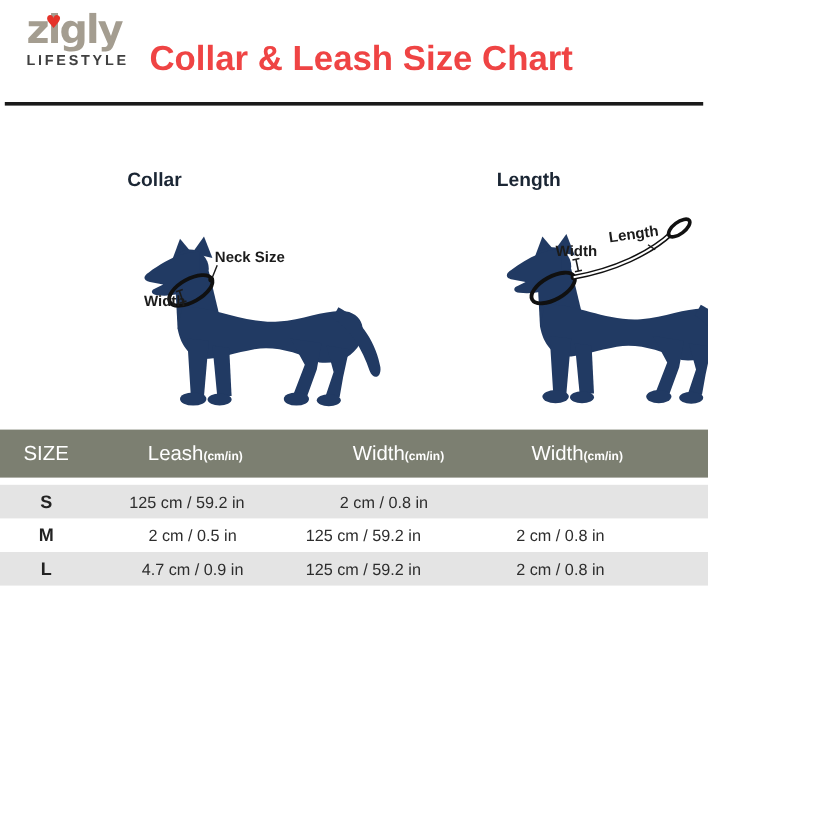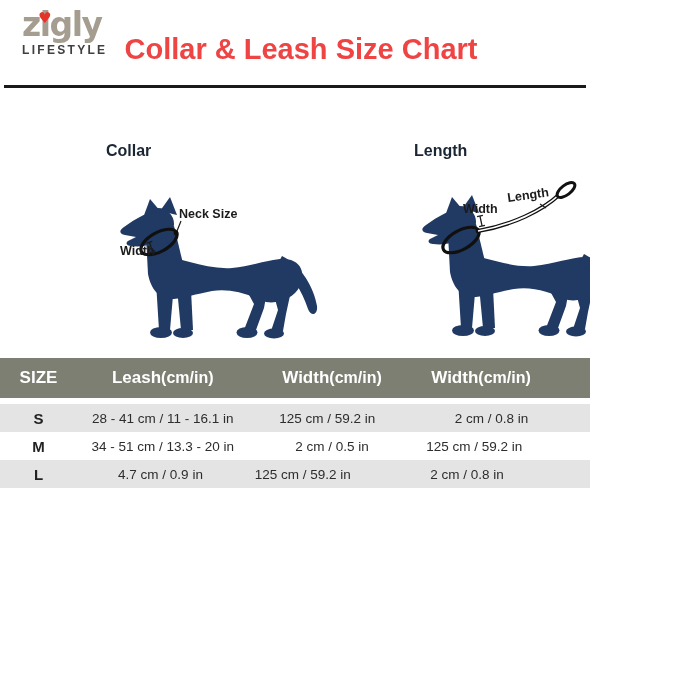--- a/index.html
+++ b/index.html
@@ -29,22 +29,22 @@
   svg.leash-dog  { left:414px; top:180px; width:215px; height:160px; }
   .svg-label { font-size:12.5px; font-weight:600; fill:#1b1b1b;
                font-family:"Liberation Sans","DejaVu Sans",sans-serif; }
 
   
   .size-table { position:absolute; left:0; top:358px; width:700px; }
   .thead { display:flex; align-items:center; height:40px; background:#7c7f71; color:#ffffff; }
   .th, .td { text-align:center; }
   .c0 { flex:0 0 11%; }  .c1 { flex:0 0 24.5%; }  .c2 { flex:0 0 21%; padding-left:20px; }
   .c3 { flex:0 0 22.5%; }  .c4 { flex:0 0 21%; padding-left:24px; }
-  .th-main { font-size:17px; font-weight:700; }
-  .th-unit { font-size:16px; font-weight:700; }
+  .th-main { font-size:17px; font-weight:400; }
+  .th-unit { font-size:10px; font-weight:700; }
   .tbody { margin-top:6px; }
   .tr { display:flex; align-items:center; height:28px; font-size:13.5px; color:#2d2d2d; }
   .tr.alt { background:#e4e4e4; }
   .td.size { font-size:15px; font-weight:600; color:#222; }
 </style>
 </head>
 <body>
 
 <div class="page">
 
@@ -118,27 +118,25 @@
   <div class="size-table">
     <div class="thead">
       <div class="th c0"><span class="th-main">SIZE</span></div>
       <div class="th c1"><span class="th-main">Leash</span><span class="th-unit">(cm/in)</span></div>
       <div class="th c2"><span class="th-main">Width</span><span class="th-unit">(cm/in)</span></div>
       <div class="th c4"><span class="th-main">Width</span><span class="th-unit">(cm/in)</span></div>
     </div>
     <div class="tbody">
       <div class="tr alt">
         <div class="td size c0">S</div>
-        <div class="td c1">28 - 41 cm / 11 - 16.1 in</div>
         <div class="td c3">125 cm / 59.2 in</div>
         <div class="td c4">2 cm / 0.8 in</div>
       </div>
       <div class="tr">
         <div class="td size c0">M</div>
-        <div class="td c1">34 - 51 cm / 13.3 - 20 in</div>
         <div class="td c2">2 cm / 0.5 in</div>
         <div class="td c3">125 cm / 59.2 in</div>
         <div class="td c4">2 cm / 0.8 in</div>
       </div>
       <div class="tr alt">
         <div class="td size c0">L</div>
         <div class="td c2">4.7 cm / 0.9 in</div>
         <div class="td c3">125 cm / 59.2 in</div>
         <div class="td c4">2 cm / 0.8 in</div>
       </div>

